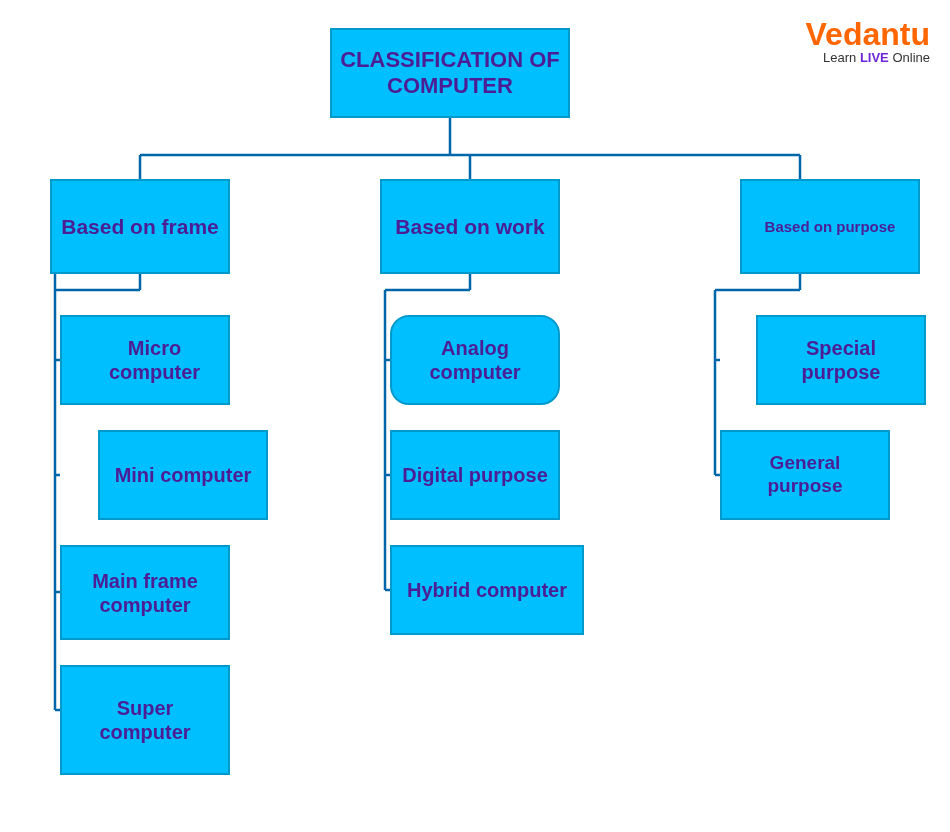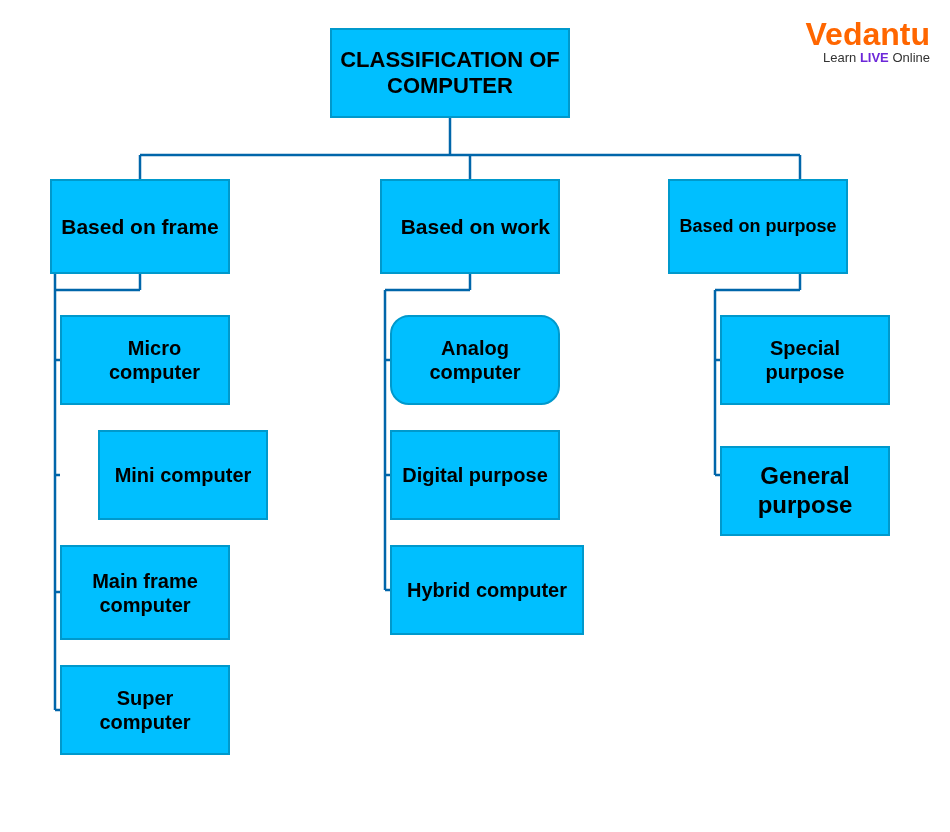--- a/index.html
+++ b/index.html
@@ -46,21 +46,21 @@
 
     .vedantu-sub span {
       color: #6d28d9;
       font-weight: bold;
     }
 
     
     .box {
       background: #00BFFF;
       border: 2px solid #0099CC;
-      color: #000000;
+      color: #4c1d95;
       text-align: center;
       font-size: 20px;
       font-weight: bold;
       display: flex;
       align-items: center;
       justify-content: center;
       padding: 8px;
       position: absolute;
       line-height: 1.2;
     }
@@ -82,29 +82,28 @@
       left: 50px;
       font-size: 21px;
     }
 
     .box-work {
       width: 180px;
       height: 95px;
       top: 179px;
       left: 380px;
       font-size: 21px;
-      justify-content: flex-end;
     }
 
     .box-purpose {
       width: 180px;
       height: 95px;
       top: 179px;
-      left: 668px;
-      font-size: 18px;
+      left: 740px;
+      font-size: 15px;
     }
 
     
     .box-micro {
       width: 170px;
       height: 90px;
       top: 315px;
       left: 60px;
       font-size: 20px;
       padding-left: 27px;
@@ -122,21 +121,21 @@
     .box-mainframe {
       width: 170px;
       height: 95px;
       top: 545px;
       left: 60px;
       font-size: 20px;
     }
 
     .box-super {
       width: 170px;
-      height: 90px;
+      height: 110px;
       top: 665px;
       left: 60px;
       font-size: 20px;
     }
 
     
     .box-analog {
       width: 170px;
       height: 90px;
       top: 315px;
@@ -159,31 +158,30 @@
       top: 545px;
       left: 390px;
       font-size: 20px;
     }
 
     
     .box-special {
       width: 170px;
       height: 90px;
       top: 315px;
-      left: 720px;
+      left: 756px;
       font-size: 20px;
     }
 
     .box-general {
       width: 170px;
       height: 90px;
       top: 430px;
       left: 720px;
-      font-size: 24px;
-      margin-top: 16px;
+      font-size: 19px;
     }
 
     
     .connector-svg {
       position: absolute;
       top: 0;
       left: 0;
       width: 950px;
       height: 832px;
       pointer-events: none;

